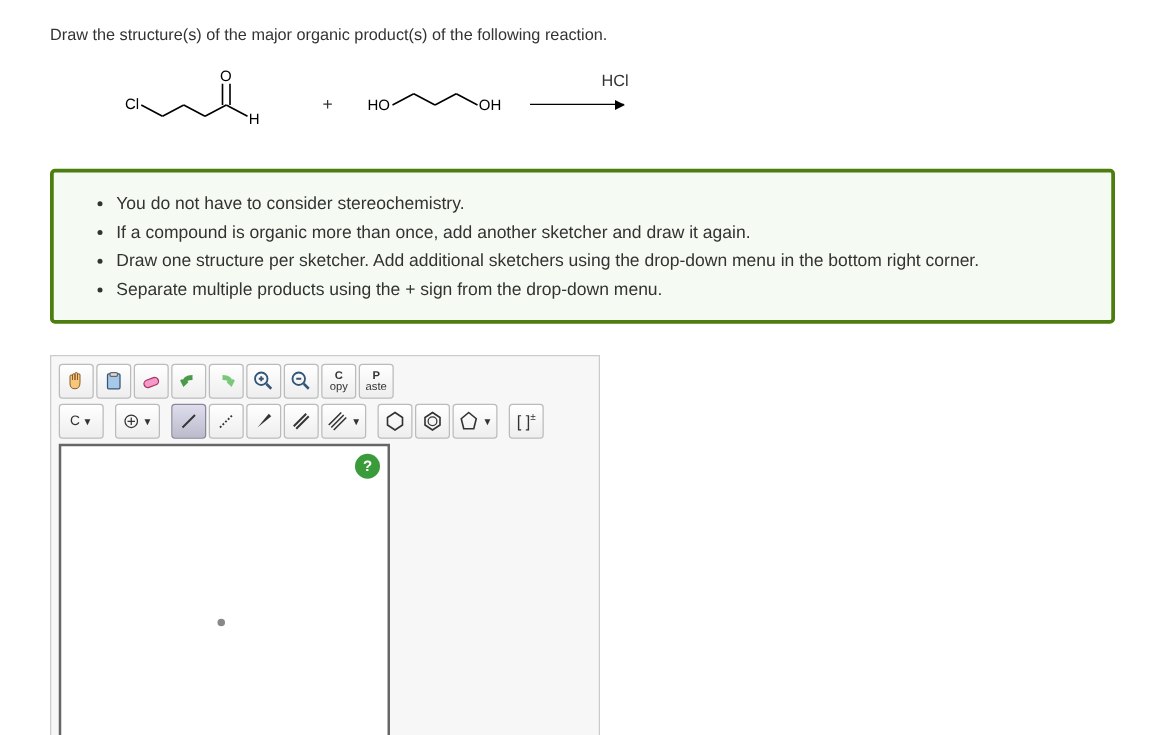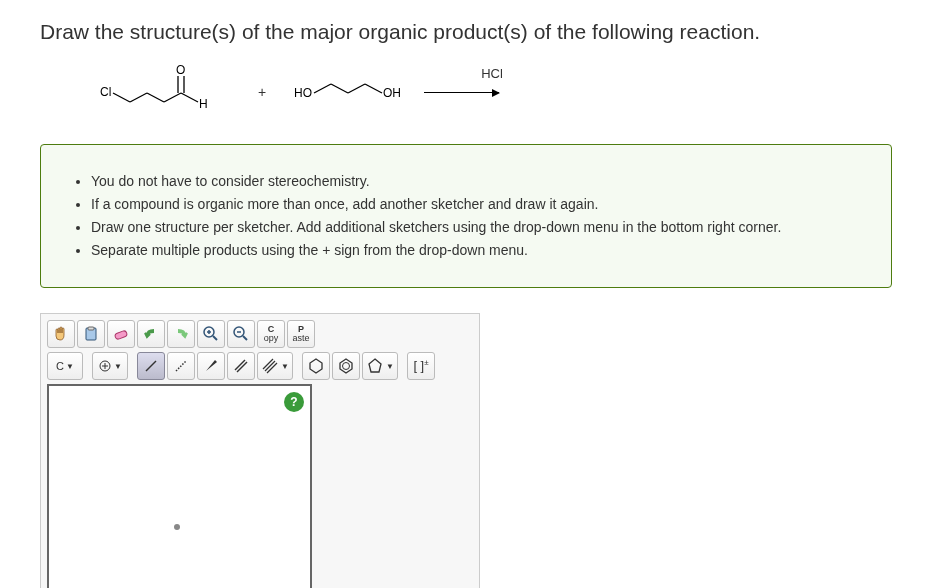--- a/index.html
+++ b/index.html
@@ -1,20 +1,20 @@
 <!DOCTYPE html>
 <html><head>
   <meta charset="utf-8">
   <style>
     * { box-sizing: border-box; margin: 0; padding: 0; }
     body { font-family: Arial, sans-serif; font-size: 14px; color: #333; padding: 20px 40px; background: #fff; }
-    .question-text { margin-bottom: 20px; font-size: 21px; }
+    .question-text { margin-bottom: 20px; font-size: 13px; }
     .reaction-area { margin: 15px 0 25px 60px; display: flex; align-items: center; gap: 20px; }
     .chem-svg { display: inline-block; }
-    .instructions-panel { border: 1px solid #4d7c0f; background: #f5faf2; border-radius: 4px; padding: 24px 25px; margin-bottom: 25px; max-width: 870px; }
+    .instructions-panel { border: 3px solid #4d7c0f; background: #f5faf2; border-radius: 4px; padding: 12px 25px; margin-bottom: 25px; max-width: 870px; }
     .instructions-panel ul { list-style: disc; padding-left: 25px; }
     .instructions-panel li { margin: 2px 0; font-size: 14px; line-height: 1.5; }
     .sketcher-container { border: 1px solid #ccc; background: #f7f7f7; padding: 6px; width: 440px; }
     .toolbar-row { display: flex; gap: 2px; margin-bottom: 4px; align-items: center; }
     .tool-btn { width: 28px; height: 28px; border: 1px solid #bbb; background: linear-gradient(#fff,#eee); border-radius: 3px; display: inline-flex; align-items: center; justify-content: center; cursor: pointer; font-size: 11px; }
     .tool-btn.selected { background: linear-gradient(#dde,#bbc); border-color: #889; }
     .tool-text { font-size: 9px; text-align: center; line-height: 1; }
     .tool-sep { width: 5px; }
     .dropdown-arrow { font-size: 8px; margin-left: 2px; }
     .canvas-area { width: 265px; height: 270px; border: 2px solid #666; background: #fff; position: relative; margin-top: 4px; }

